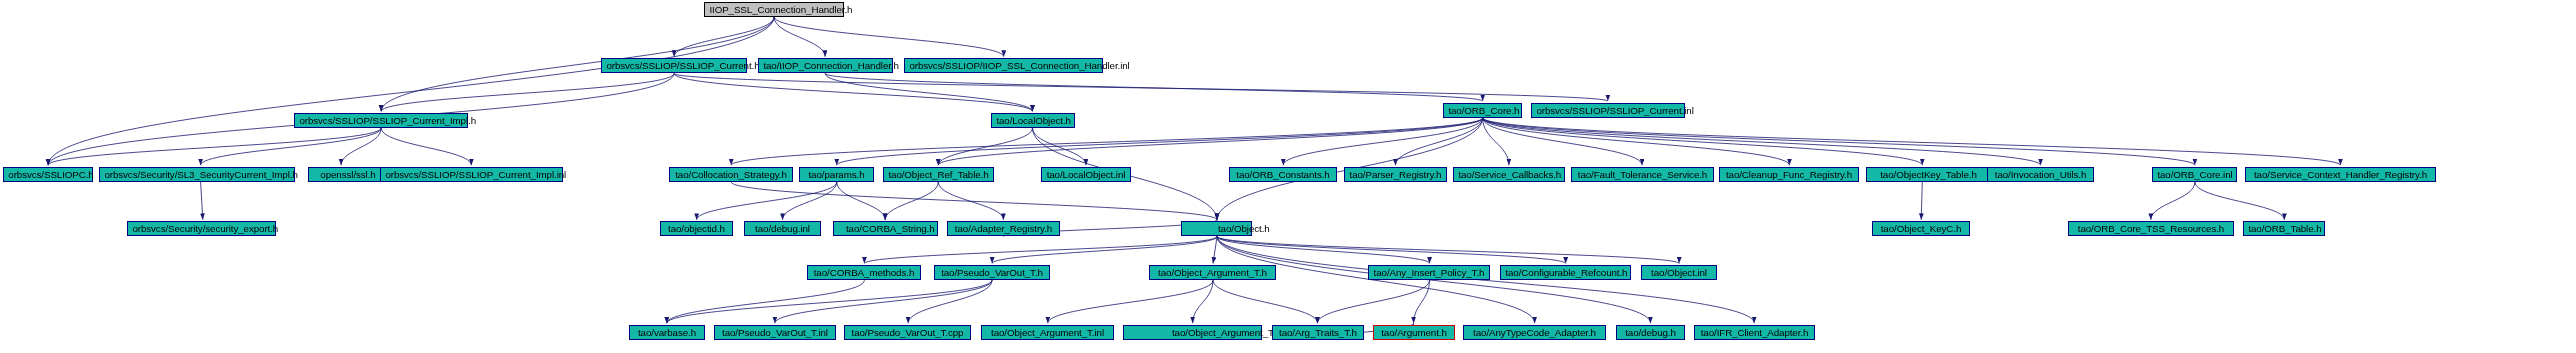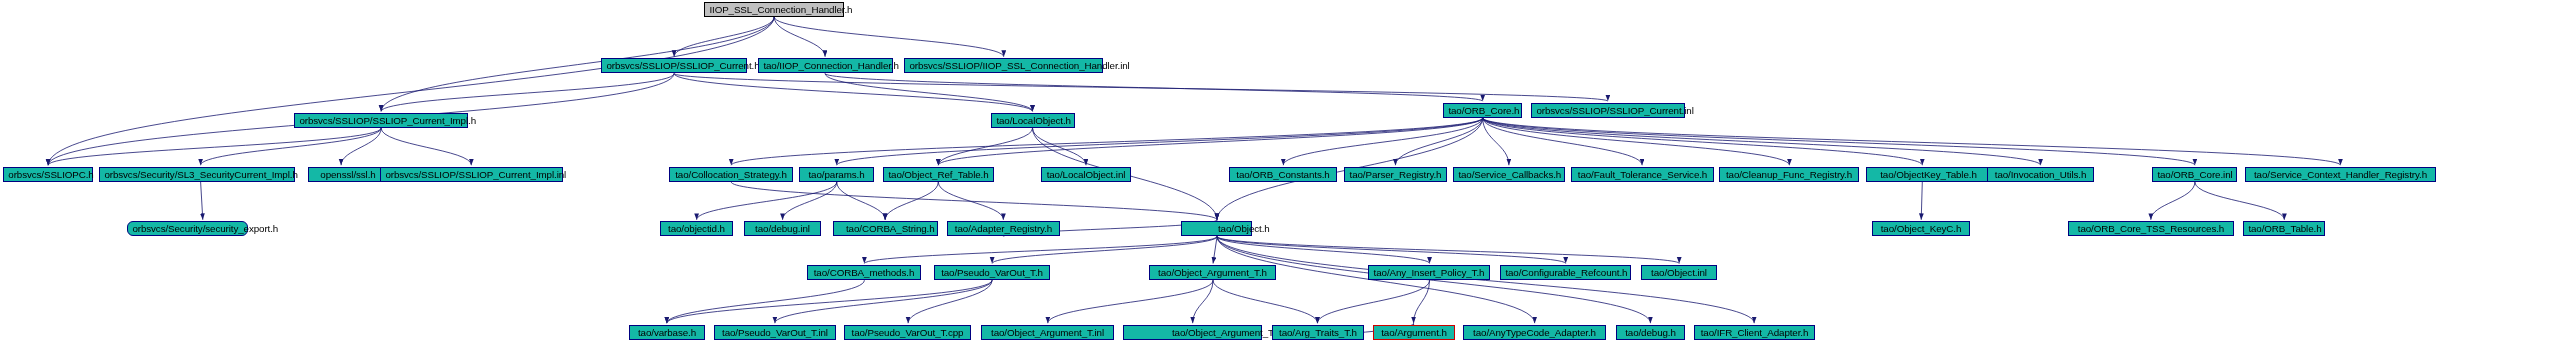--- a/index.html
+++ b/index.html
@@ -135,21 +135,21 @@
       <div class="node" style="left: 1041px; top: 167px; width: 90px;">tao/LocalObject.inl</div>
       <div class="node" style="left: 1229px; top: 167px; width: 108px;">tao/ORB_Constants.h</div>
       <div class="node" style="left: 1344px; top: 167px; width: 103px;">tao/Parser_Registry.h</div>
       <div class="node" style="left: 1453px; top: 167px; width: 112px;">tao/Service_Callbacks.h</div>
       <div class="node" style="left: 1571px; top: 167px; width: 143px;">tao/Fault_Tolerance_Service.h</div>
       <div class="node" style="left: 1719px; top: 167px; width: 140px;">tao/Cleanup_Func_Registry.h</div>
       <div class="node" style="left: 1866px; top: 167px; width: 125px;">tao/ObjectKey_Table.h</div>
       <div class="node" style="left: 1987px; top: 167px; width: 107px;">tao/Invocation_Utils.h</div>
       <div class="node" style="left: 2152px; top: 167px; width: 85px;">tao/ORB_Core.inl</div>
       <div class="node" style="left: 2245px; top: 167px; width: 191px;">tao/Service_Context_Handler_Registry.h</div>
-      <div class="node" style="left: 127px; top: 221px; width: 121px; border-radius: 6px;">orbsvcs/Security/security_export.h</div>
+      <div class="node" style="left: 127px; top: 221px; width: 149px;">orbsvcs/Security/security_export.h</div>
       <div class="node" style="left: 660px; top: 221px; width: 73px;">tao/objectid.h</div>
       <div class="node" style="left: 744px; top: 221px; width: 77px;">tao/debug.inl</div>
       <div class="node" style="left: 833px; top: 221px; width: 105px; padding-left: 12px;">tao/CORBA_String.h</div>
       <div class="node" style="left: 947px; top: 221px; width: 113px;">tao/Adapter_Registry.h</div>
       <div class="node" style="left: 1181px; top: 221px; width: 71px; padding-left: 36px;">tao/Object.h</div>
       <div class="node" style="left: 1872px; top: 221px; width: 98px;">tao/Object_KeyC.h</div>
       <div class="node" style="left: 2068px; top: 221px; width: 166px; text-align: center;">tao/ORB_Core_TSS_Resources.h</div>
       <div class="node" style="left: 2243px; top: 221px; width: 82px;">tao/ORB_Table.h</div>
       <div class="node" style="left: 807px; top: 265px; width: 114px;">tao/CORBA_methods.h</div>
       <div class="node" style="left: 934px; top: 265px; width: 116px;">tao/Pseudo_VarOut_T.h</div>

